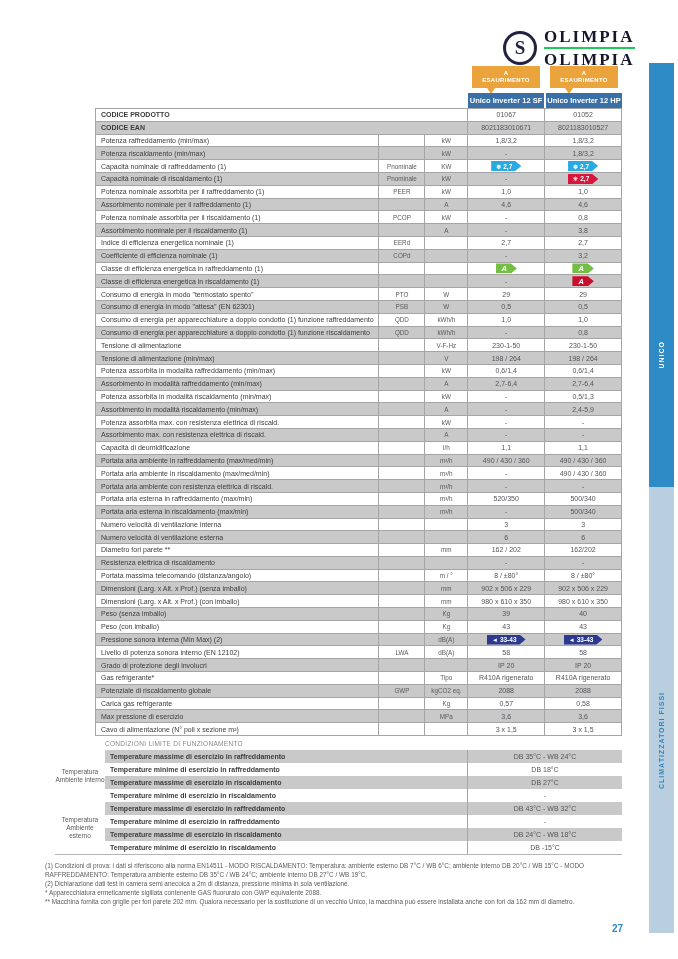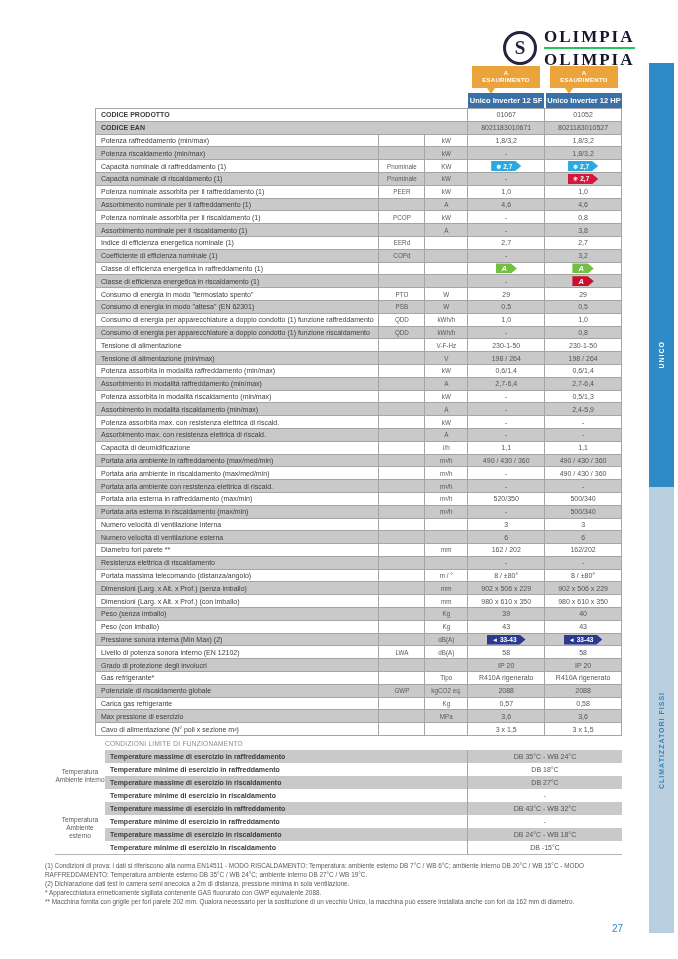--- a/index.html
+++ b/index.html
@@ -61,21 +61,21 @@
   .limits-rows{flex:1;}
   .lrow{display:flex;height:13px;box-sizing:border-box;background:#fff;}
   .lrow.alt{background:#c9c9c9;}
   .lrow .ll{width:363px;box-sizing:border-box;padding-left:5px;display:flex;align-items:center;font-weight:bold;font-size:7px;color:#3c3c3b;border-right:1px solid #a5a5a5;white-space:nowrap;overflow:hidden;}
   .lrow .lv{flex:1;display:flex;align-items:center;justify-content:center;font-size:7px;color:#54555a;}
 
   
   #footnotes{position:absolute;left:45px;top:861px;width:586px;font-size:6.4px;line-height:9px;color:#5b5b5b;}
   #footnotes p{margin:0;}
 
-  .pagenum{position:absolute;left:612px;top:923px;color:#2e8bc5;font-weight:normal;font-size:10px;}
+  .pagenum{position:absolute;left:612px;top:923px;color:#2e8bc5;font-weight:bold;font-size:10px;}
 </style>
 </head>
 <body>
 
 <div class="page">
 
   <div class="logo">
     <div class="logo-mark">S</div>
     <div class="logo-text">
       <div class="logo-line1">OLIMPIA</div>

